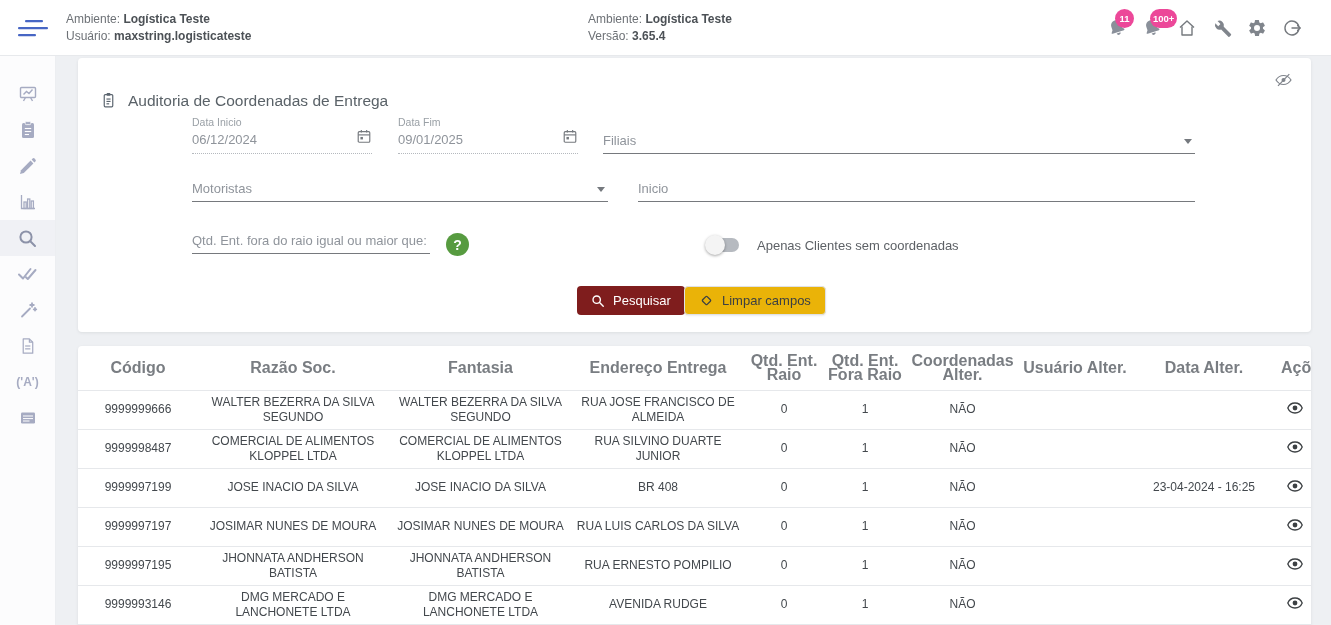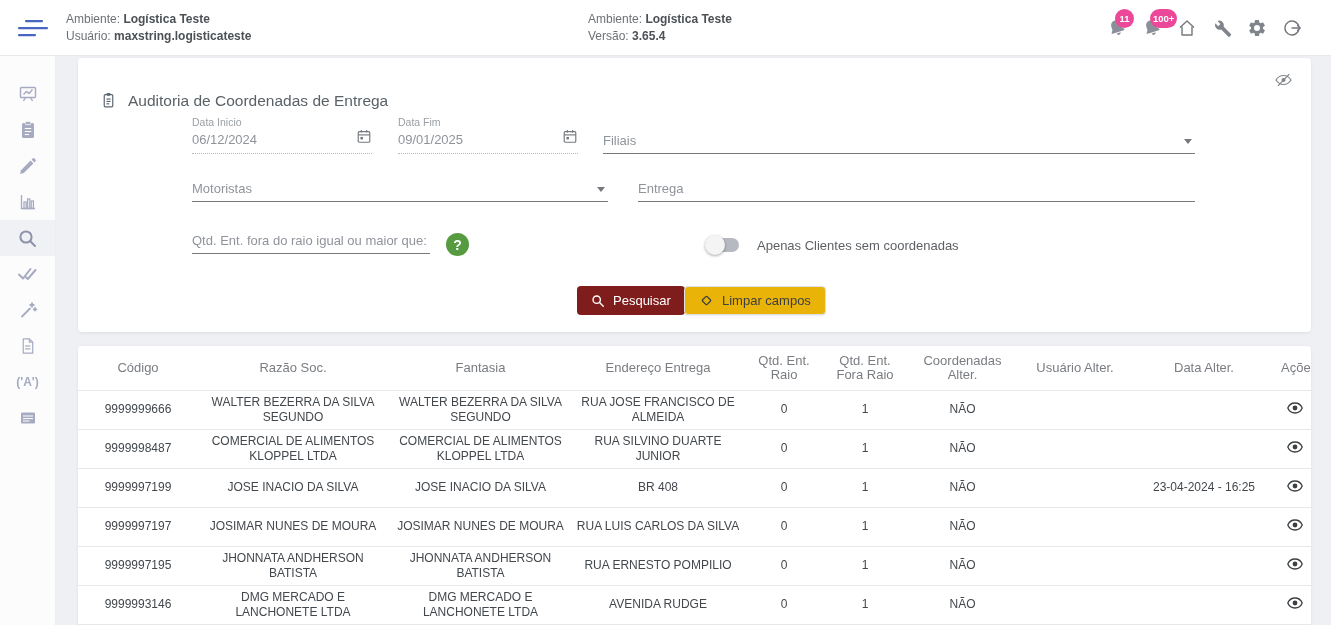--- a/index.html
+++ b/index.html
@@ -61,21 +61,21 @@
 
   .btn { position:absolute; top:228px; height:29px; border-radius:4px; font-size:13px;
     display:flex; align-items:center; gap:8px; padding:0 14px; cursor:pointer;
     font-family:"Liberation Sans", sans-serif; }
   .btn.primary { left:499px; background:#7f1d1d; color:#fff; border:none; }
   .btn.secondary { left:606px; background:#eab308; color:#3c4043; border:1px solid #dfe1e5;
     box-shadow:0 1px 2px rgba(0,0,0,.08); }
 
   
   table { width:100%; border-collapse:collapse; table-layout:fixed; }
-  thead th { height:44px; font-size:13px; font-weight:400; color:#797d82;
+  thead th { height:44px; font-size:16px; font-weight:700; color:#797d82;
     border-bottom:1px solid #e6e8eb; vertical-align:middle; line-height:14px; padding:2px 3px; text-align:center; }
   tbody td { height:39px; font-size:12px; color:#43484d; text-align:center;
     border-bottom:1px solid #e6e8eb; line-height:15px; padding:2px 3px; vertical-align:middle; }
   .eye-btn { cursor:pointer; display:inline-block; }
 </style>
 </head>
 <body>
 
 <header class="topbar">
   <span class="hamburger">
@@ -269,21 +269,21 @@
       <span class="fvalue ph bottomv">Filiais</span>
       <span class="caret"></span>
     </div>
 
     <div class="field" style="left:114px; top:106px; width:416px; height:38px;">
       <span class="fvalue ph bottomv">Motoristas</span>
       <span class="caret"></span>
     </div>
 
     <div class="field" style="left:560px; top:106px; width:557px; height:38px;">
-      <span class="fvalue ph bottomv">Entrega</span>
+      <span class="fvalue ph bottomv">Inicio</span>
     </div>
 
     <div class="field" style="left:114px; top:158px; width:238px; height:38px;">
       <span class="fvalue ph bottomv">Qtd. Ent. fora do raio igual ou maior que:</span>
     </div>
 
     <span class="help">?</span>
 
 
     <span class="switch">

